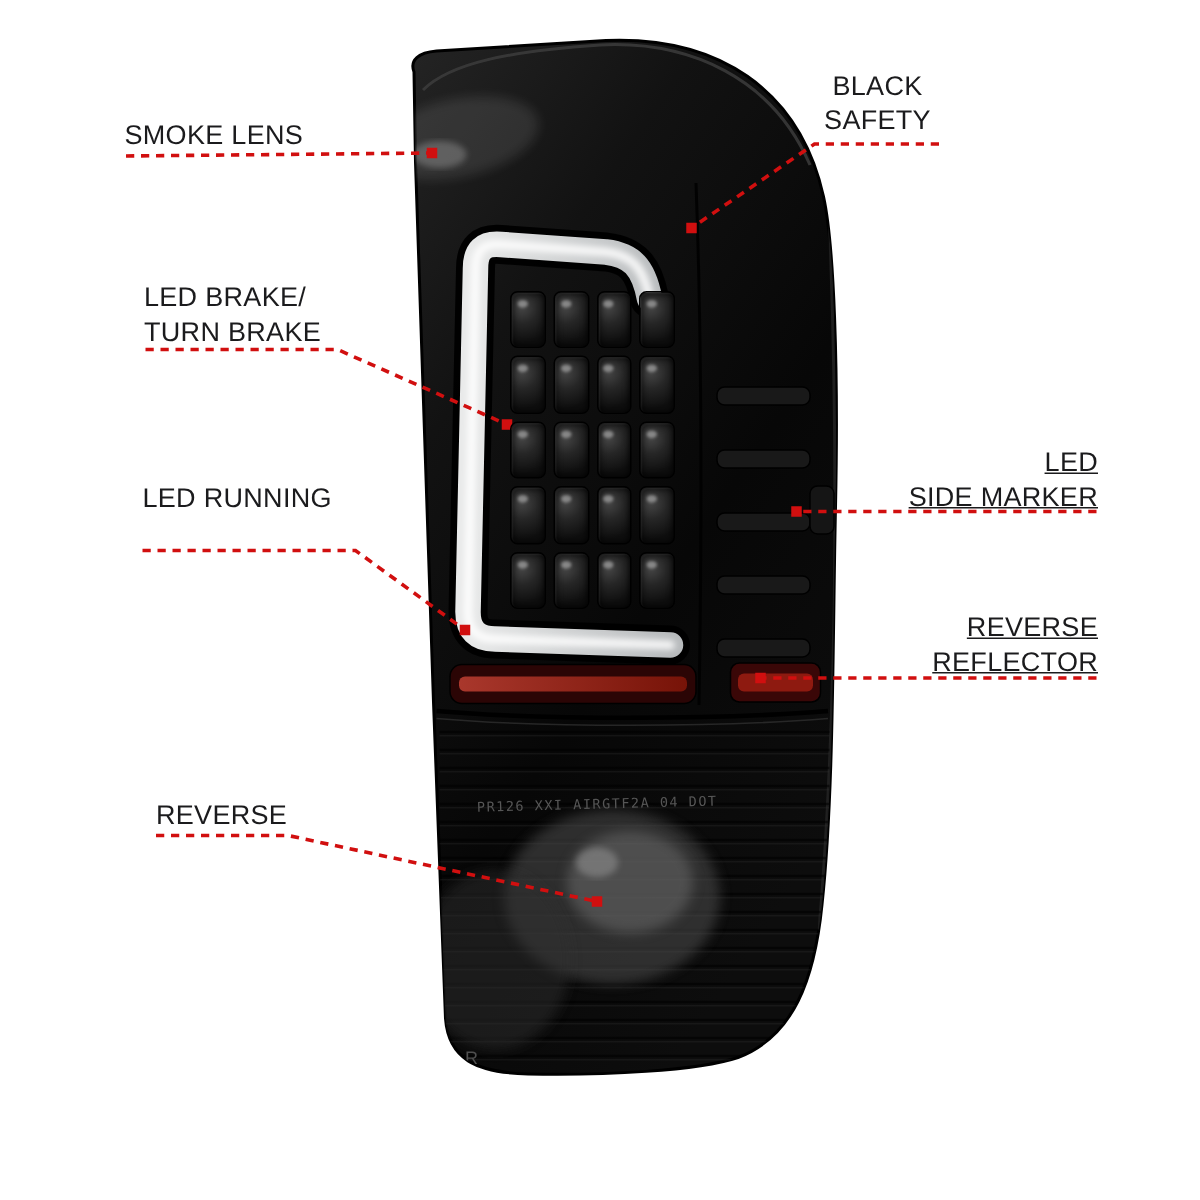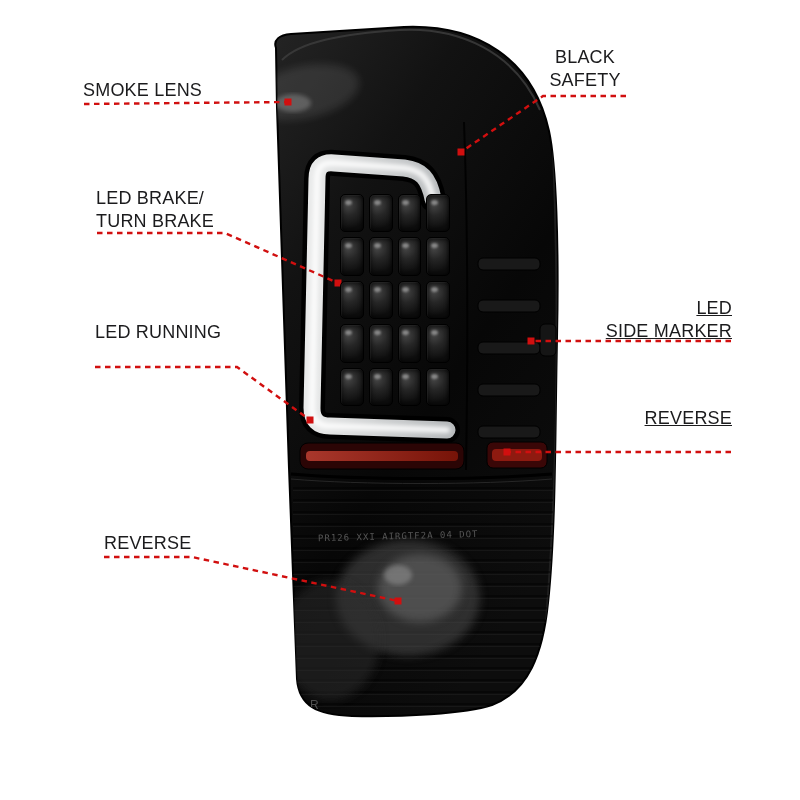--- a/index.html
+++ b/index.html
@@ -183,19 +183,20 @@
     <span>LED RUNNING</span>
   </div>
 
   <div class="callout-label align-right" id="label-side-marker">
     <span>LED</span>
     <span>SIDE MARKER</span>
   </div>
 
   <div class="callout-label align-right" id="label-safety-reflector">
     <span>REVERSE</span>
+    <span>REFLECTOR</span>
   </div>
 
   <div class="callout-label" id="label-reverse">
     <span>REVERSE</span>
   </div>
 
 </div>
 
 </body></html>

